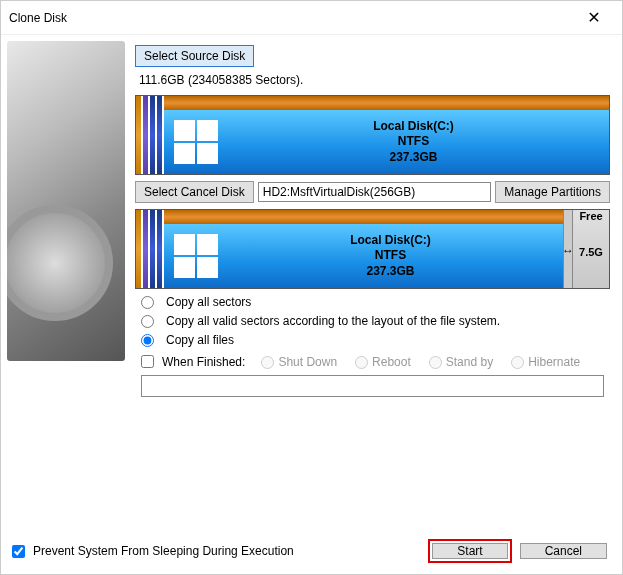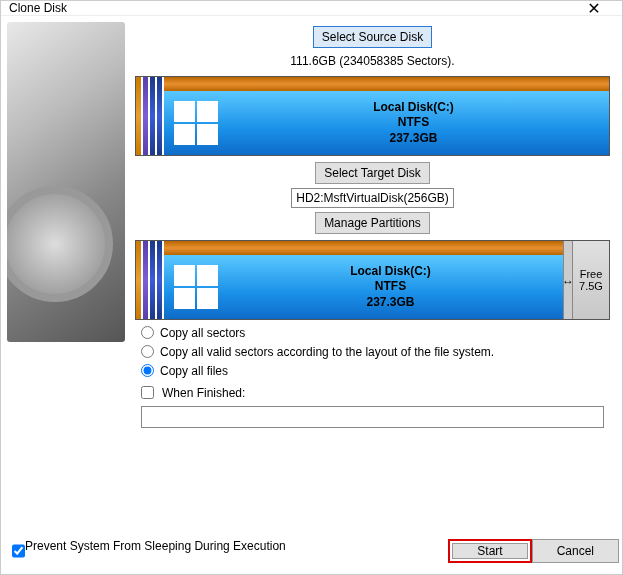--- a/index.html
+++ b/index.html
@@ -1,48 +1,48 @@
 <!DOCTYPE html>
 <html><head>
 <meta charset="utf-8">
 <style>
 * { box-sizing: border-box; margin: 0; padding: 0; }
 body { font-family: "Segoe UI", Tahoma, sans-serif; font-size: 12px; background: #fff; width: 623px; height: 575px; overflow: hidden; border: 1px solid #ccc; }
-.titlebar { height: 15px; display: flex; align-items: center; padding: 0 8px; border-bottom: 1px solid #eee; }
+.titlebar { height: 34px; display: flex; align-items: center; padding: 0 8px; border-bottom: 1px solid #eee; }
 .titlebar .title { flex: 1; font-size: 12px; }
 .titlebar .close { width: 40px; text-align: center; font-size: 16px; font-weight: 300; cursor: default; }
 .content { display: flex; height: 480px; }
 .sidebar { width: 130px; padding: 6px; }
 .diskimg { width: 118px; height: 320px; background: linear-gradient(145deg,#e8e8e8,#bcbcbc 30%,#888 60%,#555 100%); border-radius: 3px; position: relative; overflow: hidden; }
 .diskimg::before { content:""; position:absolute; width:100px; height:100px; border:8px solid #999; border-radius:50%; left:-10px; bottom:40px; background: radial-gradient(circle,#ddd,#888); }
 .diskimg::after { content:"DISKGENIUS"; position:absolute; left:6px; bottom:10px; color:#eee; font-weight:bold; font-size:13px; transform: rotate(-90deg) translate(40px,-40px); transform-origin: left bottom; letter-spacing:1px;}
 .main { flex: 1; padding: 6px 12px 6px 4px; }
-.row { display: flex; align-items: center; margin: 4px 0; gap: 4px; flex-direction: column; }
+.row { display: flex; align-items: center; margin: 4px 0; gap: 4px; }
 .btn { background: #e1e1e1; border: 1px solid #999; padding: 3px 8px; font-size: 12px; cursor: default; }
 .btn.selected { border: 1px solid #2a7ad4; background: #dce9f7; }
 .infobox { border: 1px solid #888; background: #fff; padding: 2px 4px; flex: 1; font-size: 12px; }
 .diskbar { height: 80px; border: 1px solid #555; display: flex; margin: 6px 0; }
 .stripe { width: 5px; height: 100%; }
 .s1{background:linear-gradient(#c97a00,#e8a030,#c97a00);} .s2{background:linear-gradient(#5a3fb0,#7a60d8,#5a3fb0);} .s3{background:linear-gradient(#1a3a8a,#3a5ada,#1a3a8a);}
 .gap{width:2px;background:#fff;}
 .mainpart { flex: 1; display: flex; flex-direction: column; }
 .mainpart .top { height: 14px; background: linear-gradient(#b86500,#e89030,#b86500); }
 .mainpart .body { flex:1; background: linear-gradient(#5ac8ff,#1a90e8 60%,#0d6bc8); display:flex; align-items:center; }
 .winlogo { width: 44px; height: 44px; margin-left: 10px; display: grid; grid-template: 1fr 1fr / 1fr 1fr; gap: 2px; }
 .winlogo span { background: #fff; }
 .partinfo { flex:1; text-align:center; color:#000; font-size:12px; line-height:1.3; font-weight:bold; }
-.freepart { width: 36px; background: linear-gradient(#e0e0e0,#c8c8c8); display:flex; flex-direction:column; align-items:center; justify-content:center; font-size:11px; font-weight:normal; }
+.freepart { width: 36px; background: linear-gradient(#e0e0e0,#c8c8c8); display:flex; flex-direction:column; align-items:center; font-size:11px; font-weight:bold;gap:24px; }
 .arrowdiv { width:10px; background:#ccc; display:flex; align-items:center; justify-content:center; border-left:1px solid #888; border-right:1px solid #888; }
-.radio-row { display:flex; align-items:flex-start; margin: 5px 0 5px 6px; gap:6px; font-size:12px; }
+.radio-row { display:flex; align-items:center; margin: 5px 0 5px 6px; gap:12px; font-size:12px; }
 .radio-row input { margin:0; }
 .chkrow { display:flex; align-items:flex-start; margin: 8px 0 4px 6px; gap:8px; }
 .chkrow .opts { display:flex; gap:18px; margin-left:8px; color:#999; }
 .chkrow .opts label { display:flex; align-items:center; gap:4px; }
 .progress { height: 22px; border: 1px solid #888; margin: 6px; background:#fff; }
-.footer { position:absolute; bottom:12px; left:12px; right:4px; display:flex; }
+.footer { position:absolute; bottom:12px; left:12px; right:16px; display:flex; align-items:center; gap:8px; }
 .footer .sp { flex:1; }
 .footer .btn { padding: 0 24px; }
 .start-highlight { border: 2px solid #d00; padding: 2px; display:inline-block; }
 .ds-label { font-size:12px; text-align:right; min-width:110px; padding-right:4px;}
 </style>
 </head>
 <body>
 
 <div class="titlebar">
   <span class="title">Clone Disk</span>
@@ -83,21 +83,21 @@
           <div class="partinfo">
             <div>Local Disk(C:)</div>
             <div>NTFS</div>
             <div>237.3GB</div>
           </div>
         </div>
       </div>
     </div>
 
     <div class="row">
-      <button class="btn">Select Target Disk</button>
+      <button class="btn">Select Cancel Disk</button>
       <div class="infobox">HD2:MsftVirtualDisk(256GB)</div>
       <button class="btn">Manage Partitions</button>
     </div>
 
     <div class="diskbar">
       <div class="stripe s1"></div>
         <div class="gap"></div>
       <div class="stripe s2"></div>
         <div class="gap"></div>
       <div class="stripe s3"></div>
@@ -136,20 +136,38 @@
       <span>Copy all valid sectors according to the layout of the file system.</span>
     </div>
     <div class="radio-row">
       <input type="radio" name="copymode" checked="" style="">
       <span>Copy all files</span>
     </div>
 
     <div class="chkrow">
       <input type="checkbox" style="">
       <span>When Finished:</span>
+      <div class="opts">
+        <label>
+            <input type="radio" disabled="" style="">
+            <span>Shut Down</span>
+          </label>
+        <label>
+            <input type="radio" disabled="" style="">
+            <span>Reboot</span>
+          </label>
+        <label>
+            <input type="radio" disabled="" style="">
+            <span>Stand by</span>
+          </label>
+        <label>
+            <input type="radio" disabled="" style="">
+            <span>Hibernate</span>
+          </label>
+      </div>
     </div>
 
     <div class="progress"></div>
   </div>
 </div>
 
 <div class="footer">
   <input type="checkbox" checked="" style="">
   <span>Prevent System From Sleeping During Execution</span>
   <span class="sp"></span>

